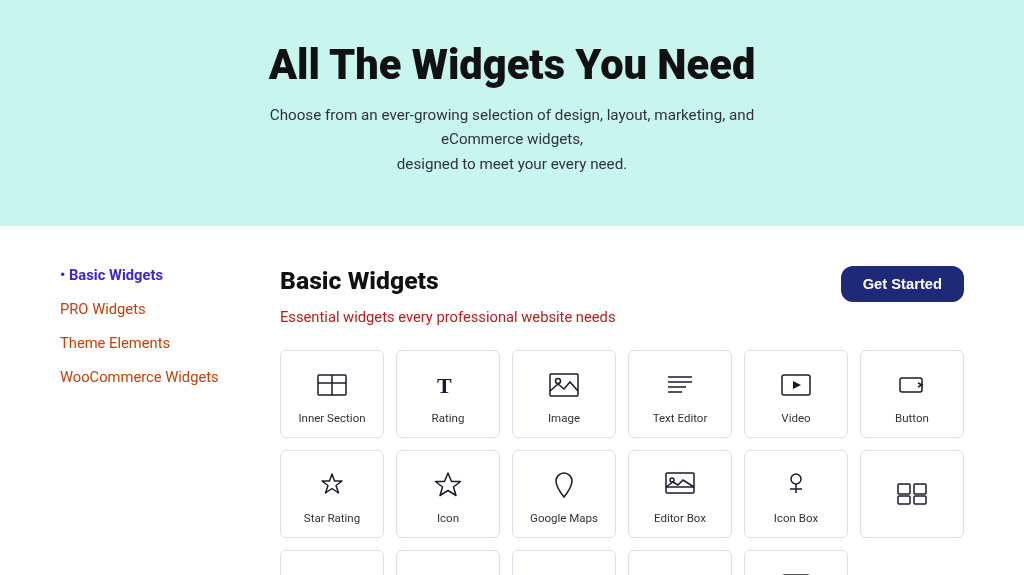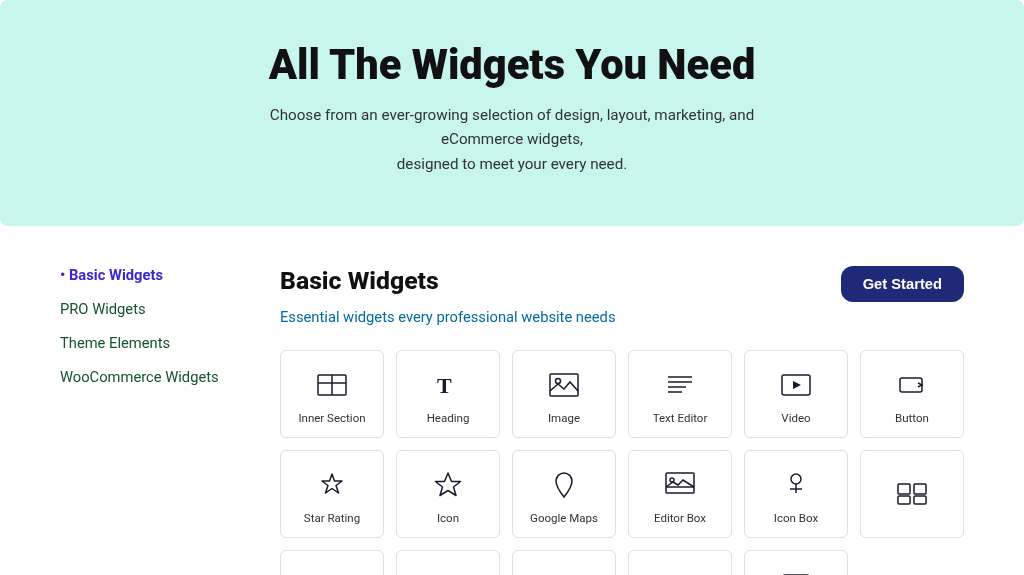--- a/index.html
+++ b/index.html
@@ -3,21 +3,20 @@
   <meta charset="utf-8">
   <style>
     * { box-sizing: border-box; margin: 0; padding: 0; }
     body { font-family: -apple-system, BlinkMacSystemFont, 'Segoe UI', Roboto, sans-serif; background: #fff; color: #1a1a2e; overflow-x: hidden; }
 
     
     .hero {
       background: #c8f5ee;
       text-align: center;
       padding: 40px 20px 50px;
-      border-radius: 8px;
     }
     .hero h1 {
       font-size: 2.6rem;
       font-weight: 900;
       color: #111;
       margin-bottom: 14px;
     }
     .hero p {
       font-size: 0.95rem;
       color: #333;
@@ -34,21 +33,21 @@
       align-items: flex-start;
     }
 
     
     .sidebar {
       min-width: 160px;
       flex-shrink: 0;
     }
     .sidebar-item {
       font-size: 0.92rem;
-      color: #14532d;
+      color: #c2410c;
       margin-bottom: 16px;
       cursor: pointer;
     }
     .sidebar-item.active {
       color: #3b28cc;
       font-weight: 700;
     }
     .sidebar-item.active::before {
       content: '• ';
     }
@@ -74,21 +73,21 @@
       border: none;
       border-radius: 12px;
       padding: 10px 22px;
       font-size: 0.92rem;
       font-weight: 600;
       cursor: pointer;
       white-space: nowrap;
     }
     .content-subtitle {
       font-size: 0.92rem;
-      color: #0369a1;
+      color: #b91c1c;
       margin-bottom: 24px;
     }
 
     
     .widget-grid {
       display: grid;
       grid-template-columns: repeat(6, 1fr);
       gap: 12px;
     }
     .widget-card {
@@ -158,21 +157,21 @@
         </div>
         <span class="widget-label">Inner Section</span>
       </div>
 
       <div class="widget-card">
         <div class="widget-icon">
           <svg viewBox="0 0 32 32">
               <text x="5" y="24" font-size="22" font-weight="bold" stroke="none" fill="#1a1a2e" font-family="serif">T</text>
             </svg>
         </div>
-        <span class="widget-label">Heading</span>
+        <span class="widget-label">Rating</span>
       </div>
 
       <div class="widget-card">
         <div class="widget-icon">
           <svg viewBox="0 0 32 32">
               <rect x="2" y="5" width="28" height="22" rx="1"></rect>
               <circle cx="10" cy="12" r="2.5"></circle>
               <polyline points="2,22 10,15 16,20 22,13 30,22"></polyline>
             </svg>
         </div>

